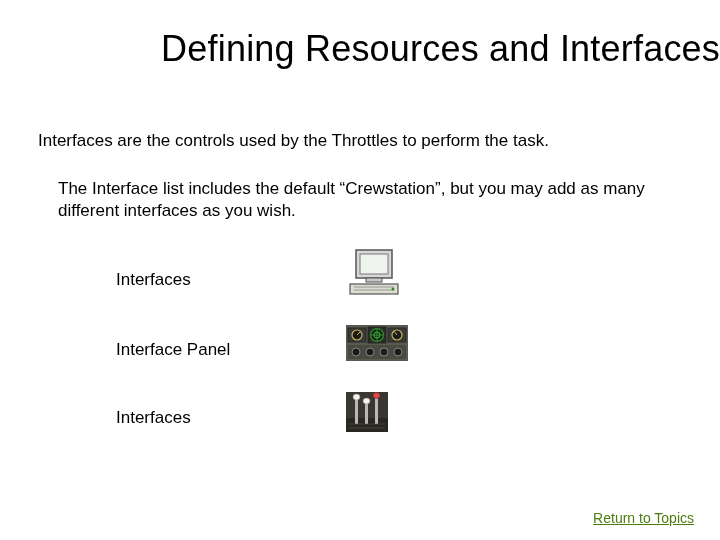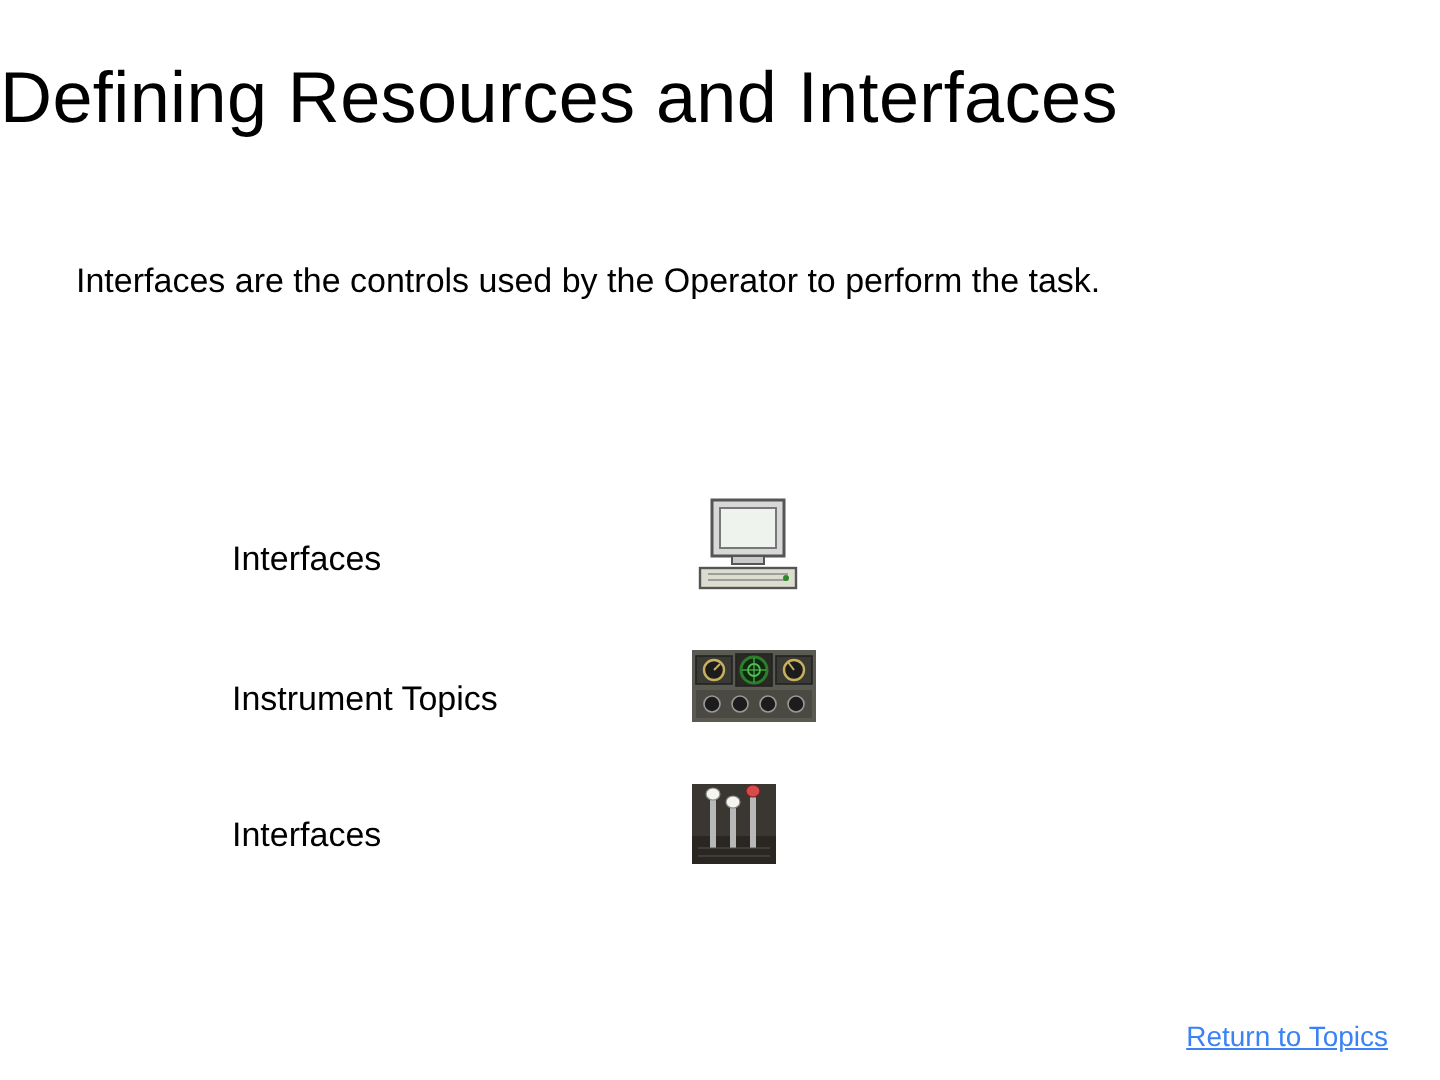--- a/index.html
+++ b/index.html
@@ -16,21 +16,21 @@
     width: 720px;
     height: 540px;
     position: relative;
     box-sizing: border-box;
   }
   .title {
     position: absolute;
     top: 28px;
     left: 0;
     width: 720px;
-    text-align: left;
+    text-align: right;
     font-size: 36px;
     font-weight: 400;
     letter-spacing: 0.2px;
   }
   .intro {
     position: absolute;
     top: 130px;
     left: 38px;
     width: 640px;
     font-size: 17px;
@@ -57,49 +57,50 @@
     left: 346px;
   }
   .icon1 { top: 248px; }
   .icon2 { top: 325px; }
   .icon3 { top: 392px; }
   .return-link {
     position: absolute;
     bottom: 14px;
     right: 26px;
     font-size: 14px;
-    color: #3b82f6;
+    color: #4d7c0f;
     text-decoration: underline;
     cursor: pointer;
   }
 </style>
 </head>
 <body>
 
 <div class="slide">
 
   <div class="title">Defining Resources and Interfaces</div>
 
-  <div class="intro">Interfaces are the controls used by the Operator to perform the task.</div>
+  <div class="intro">Interfaces are the controls used by the Throttles to perform the task.</div>
 
+  <div class="desc">The Interface list includes the default “Crewstation”, but you may add as many different interfaces as you wish.</div>
 
   <div class="item item1">Interfaces</div>
   <div class="icon icon1">
     <svg width="60" height="50" viewBox="0 0 60 50">
       <rect x="10" y="2" width="36" height="28" fill="#d8d8d8" stroke="#555" stroke-width="1.5"></rect>
       <rect x="14" y="6" width="28" height="20" fill="#eef3ee" stroke="#777" stroke-width="1"></rect>
       <rect x="20" y="30" width="16" height="4" fill="#c8c8c8" stroke="#555" stroke-width="1"></rect>
       <rect x="4" y="36" width="48" height="10" fill="#dcdccf" stroke="#555" stroke-width="1.2"></rect>
       <line x1="8" y1="39" x2="48" y2="39" stroke="#888" stroke-width="0.8"></line>
       <line x1="8" y1="42" x2="48" y2="42" stroke="#888" stroke-width="0.8"></line>
       <circle cx="47" cy="41" r="1.5" fill="#2a8a2a"></circle>
     </svg>
   </div>
 
-  <div class="item item2">Instrument Topics</div>
+  <div class="item item2">Interface Panel</div>
   <div class="icon icon2">
     <svg width="62" height="36" viewBox="0 0 62 36">
       <rect x="0" y="0" width="62" height="36" fill="#5a5a52"></rect>
       <rect x="2" y="3" width="18" height="14" fill="#3a3a34" stroke="#222" stroke-width="0.8"></rect>
       <circle cx="11" cy="10" r="5" fill="#1c1c1c" stroke="#c8b060" stroke-width="1.2"></circle>
       <line x1="11" y1="10" x2="14" y2="7" stroke="#c8b060" stroke-width="1"></line>
       <rect x="22" y="2" width="18" height="16" fill="#2a2a24" stroke="#222" stroke-width="0.8"></rect>
       <circle cx="31" cy="10" r="6.5" fill="#0f2a0f" stroke="#2e7d2e" stroke-width="1.5"></circle>
       <circle cx="31" cy="10" r="3" fill="none" stroke="#4fbf4f" stroke-width="0.9"></circle>
       <line x1="31" y1="4" x2="31" y2="16" stroke="#4fbf4f" stroke-width="0.6"></line>

